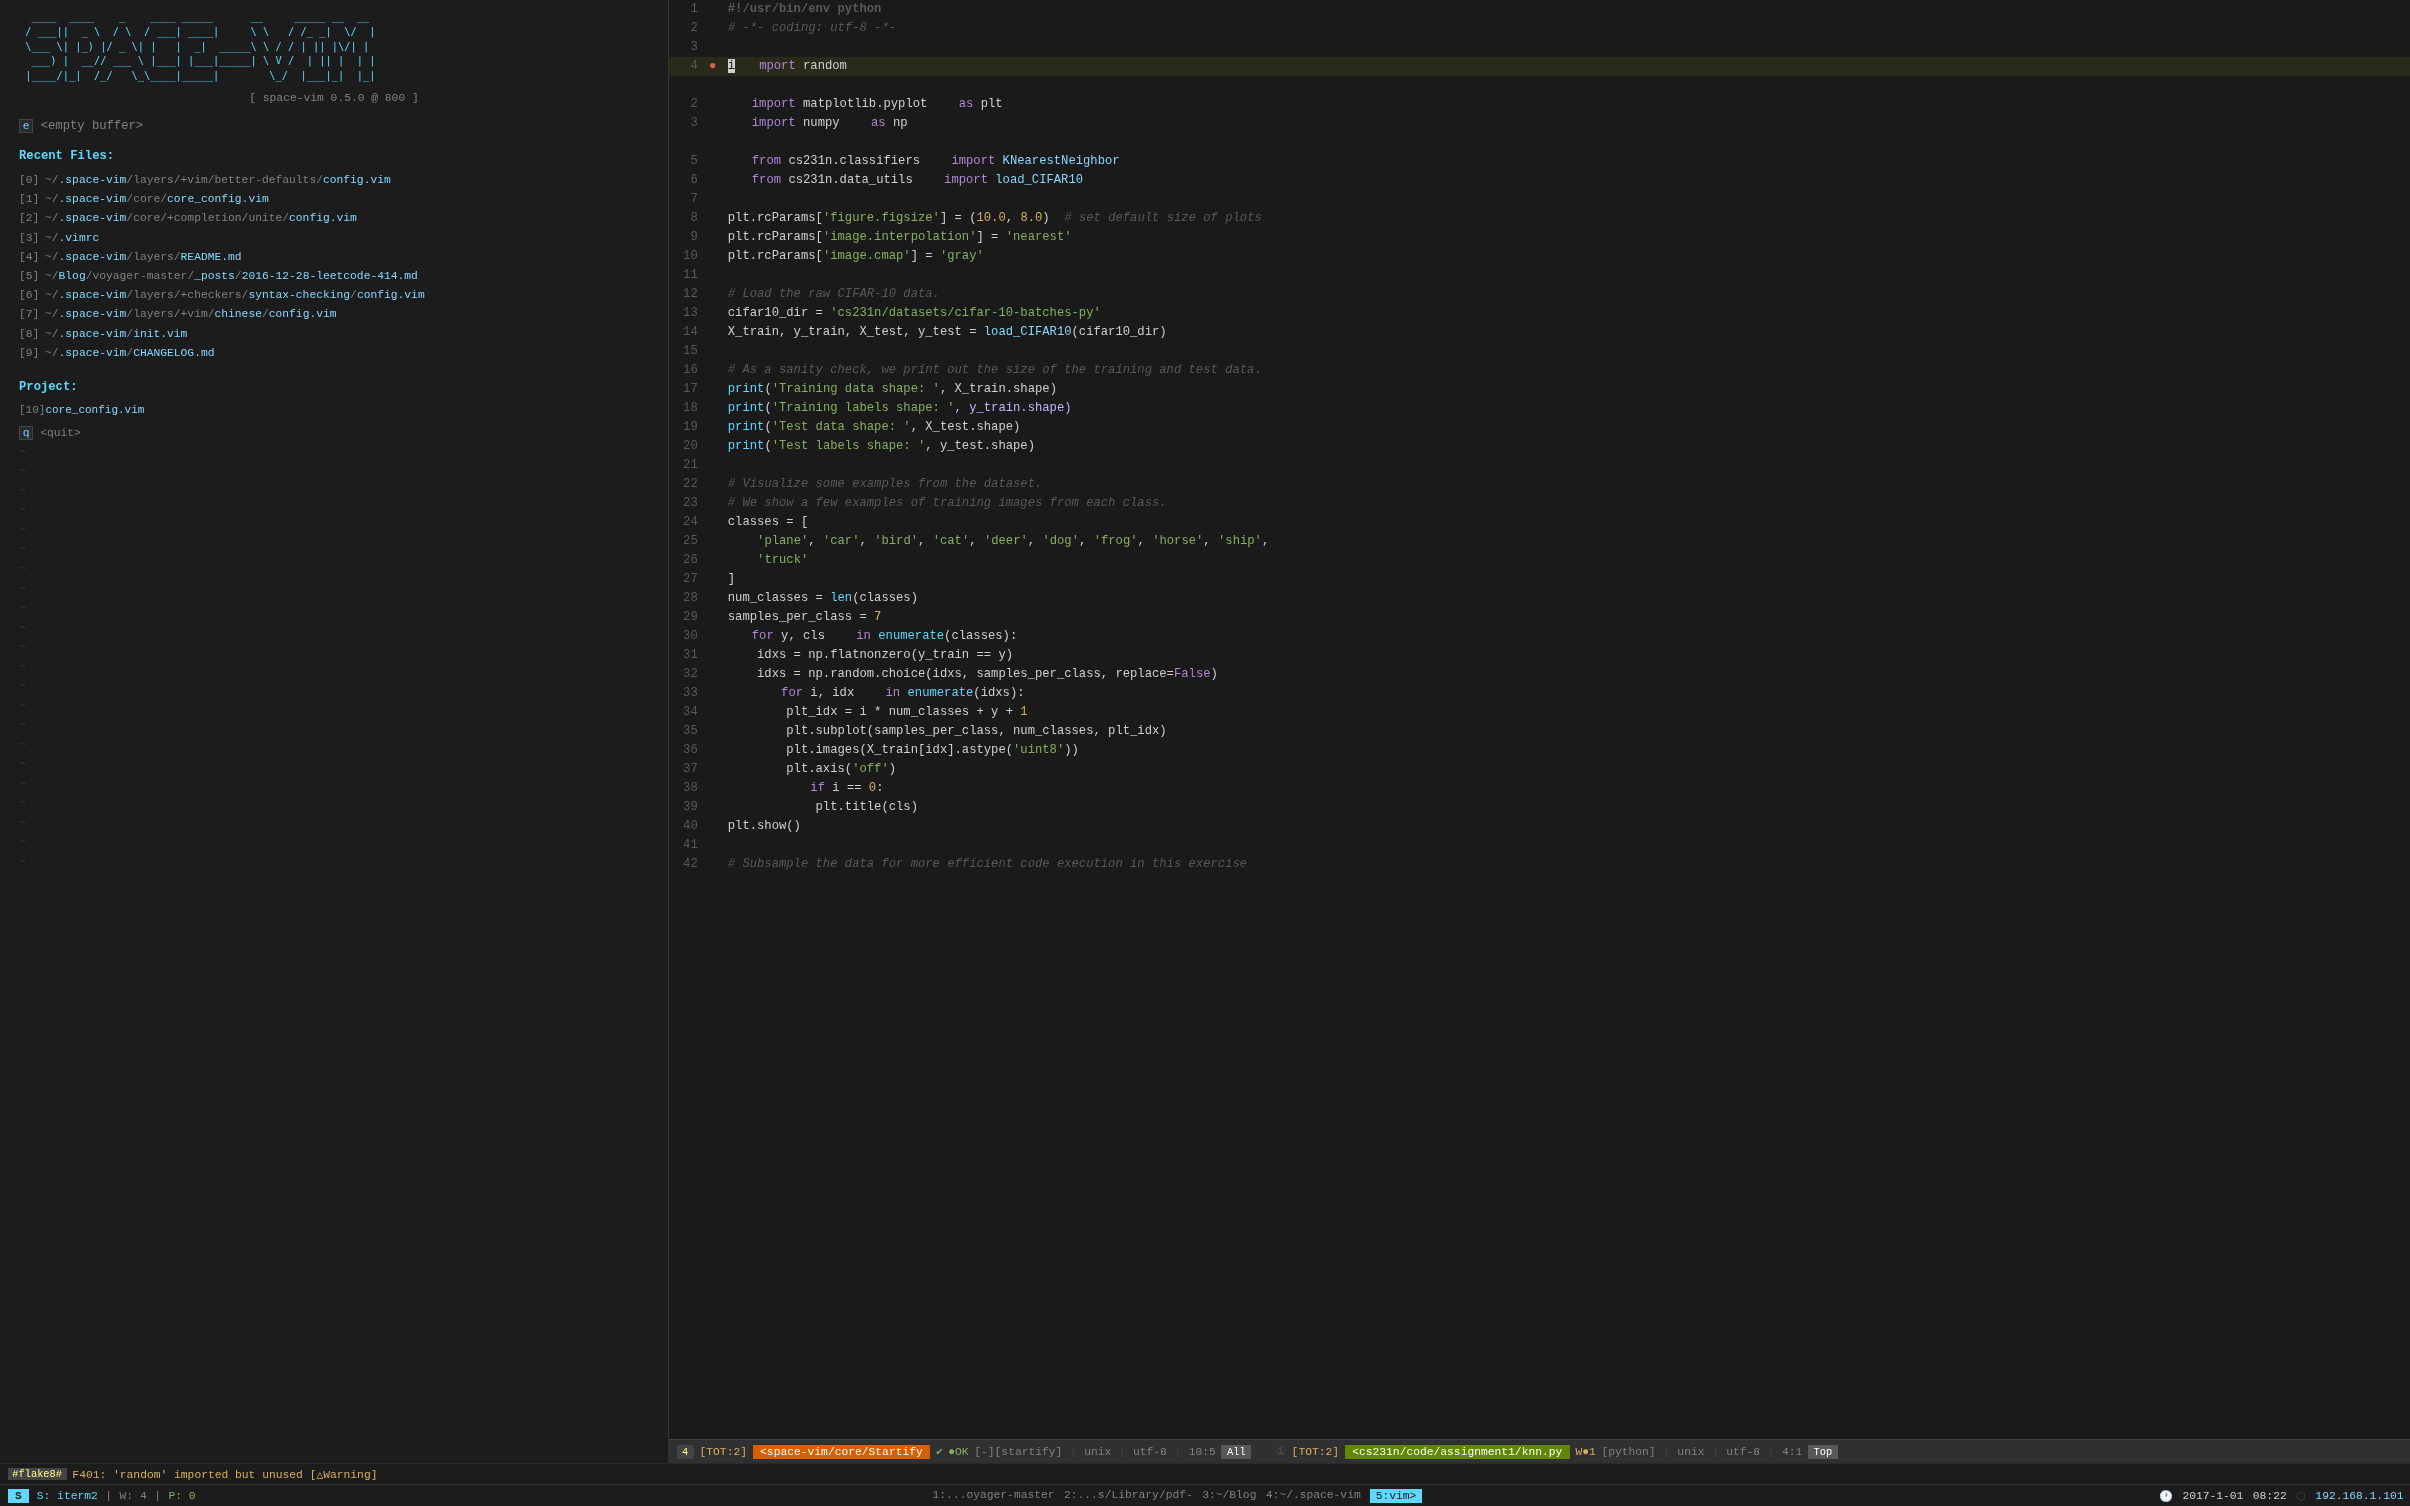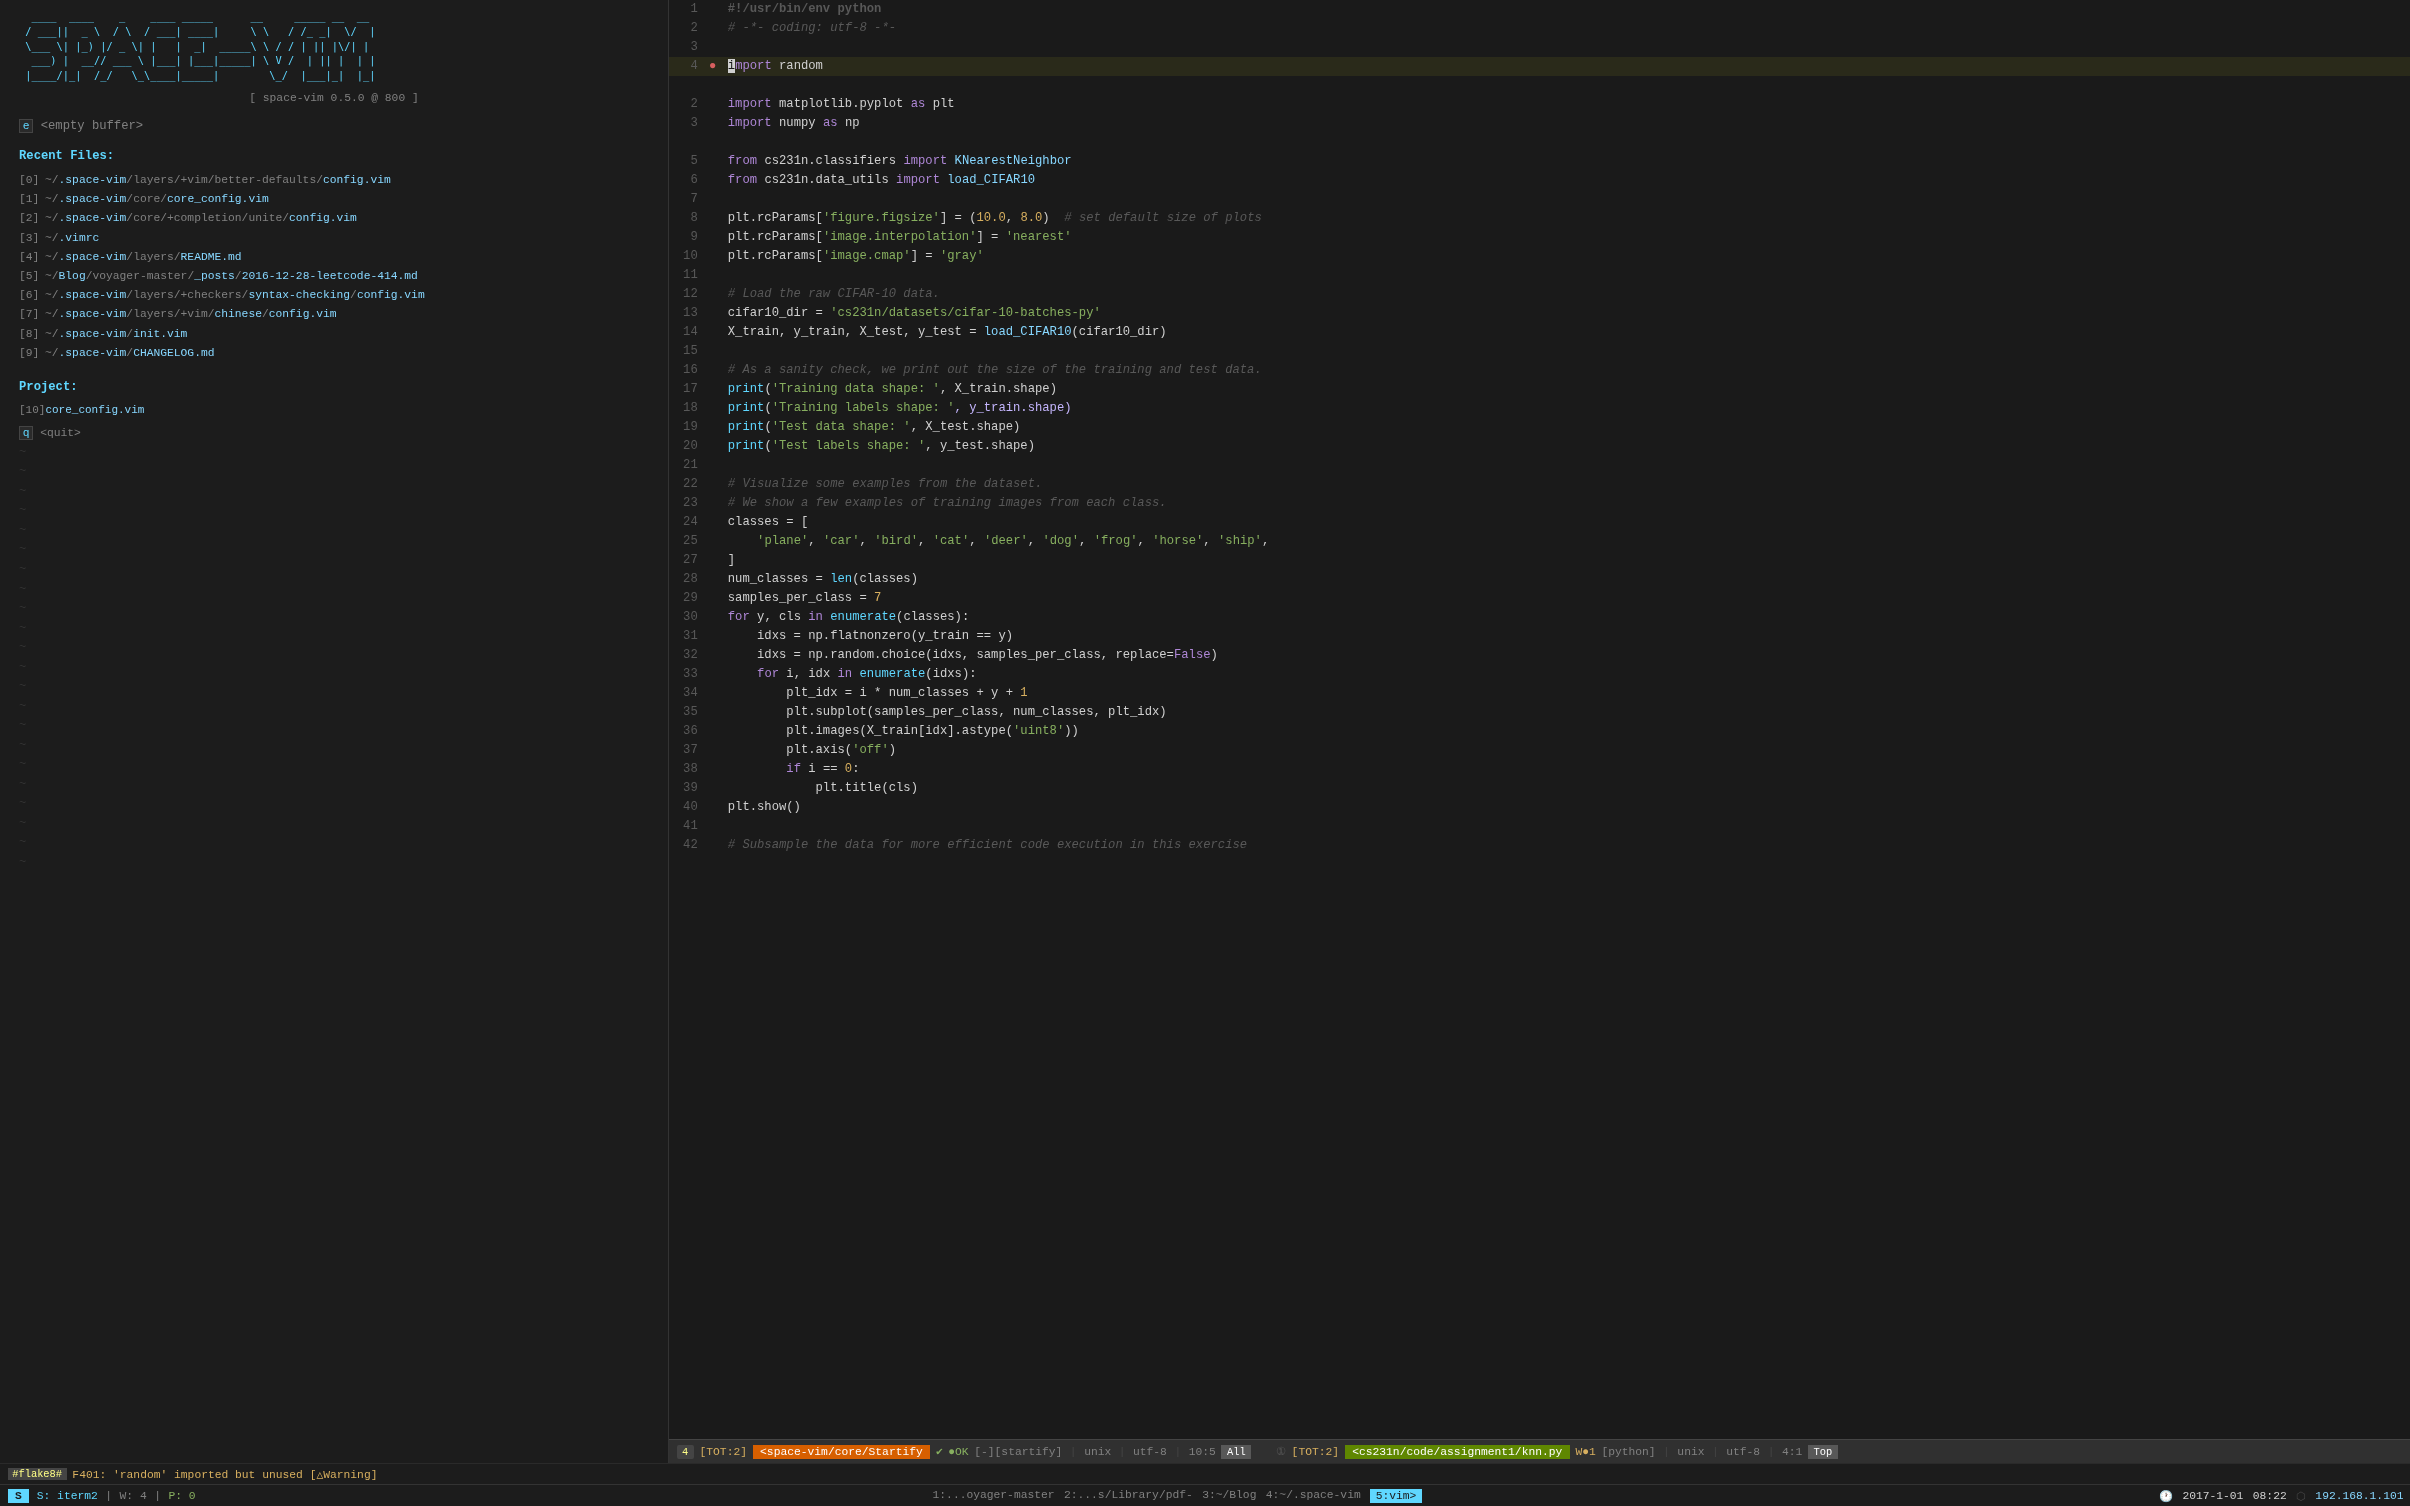--- a/index.html
+++ b/index.html
@@ -174,21 +174,21 @@
     }
 
     .line-content {
       flex: 1;
       white-space: pre;
       font-size: 12.2px;
       padding-left: 3.8px;
     }
 
     
-    .kw { color: #af87d7; } 
+    .kw { color: #af87d7; margin-left: 24px; } 
     .fn { color: #87d7ff; } 
     .str { color: #87af5f; } 
     .num { color: #d7af5f; } 
     .cmt { color: #585858; font-style: italic; } 
     .builtin { color: #5fd7ff; } 
     .shebang { color: #585858; font-weight: bold; }
     .cursor-block {
       background: #d0d0d0;
       color: #1a1a1a;
     }
@@ -559,20 +559,25 @@
         <span class="line-dot"></span>
         <span class="line-content"><span style="color:#d0d0d0">classes = [</span></span>
       </div>
 
       <div class="code-line">
         <span class="line-number">25</span>
         <span class="line-dot"></span>
         <span class="line-content"><span style="color:#d0d0d0">    </span><span class="str">'plane'</span><span style="color:#d0d0d0">, </span><span class="str">'car'</span><span style="color:#d0d0d0">, </span><span class="str">'bird'</span><span style="color:#d0d0d0">, </span><span class="str">'cat'</span><span style="color:#d0d0d0">, </span><span class="str">'deer'</span><span style="color:#d0d0d0">, </span><span class="str">'dog'</span><span style="color:#d0d0d0">, </span><span class="str">'frog'</span><span style="color:#d0d0d0">, </span><span class="str">'horse'</span><span style="color:#d0d0d0">, </span><span class="str">'ship'</span><span style="color:#d0d0d0">,</span></span>
       </div>
 
+      <div class="code-line">
+        <span class="line-number">26</span>
+        <span class="line-dot"></span>
+        <span class="line-content"><span style="color:#d0d0d0">    </span><span class="str">'truck'</span></span>
+      </div>
 
       <div class="code-line">
         <span class="line-number">27</span>
         <span class="line-dot"></span>
         <span class="line-content"><span style="color:#d0d0d0">]</span></span>
       </div>
 
       <div class="code-line">
         <span class="line-number">28</span>
         <span class="line-dot"></span>

